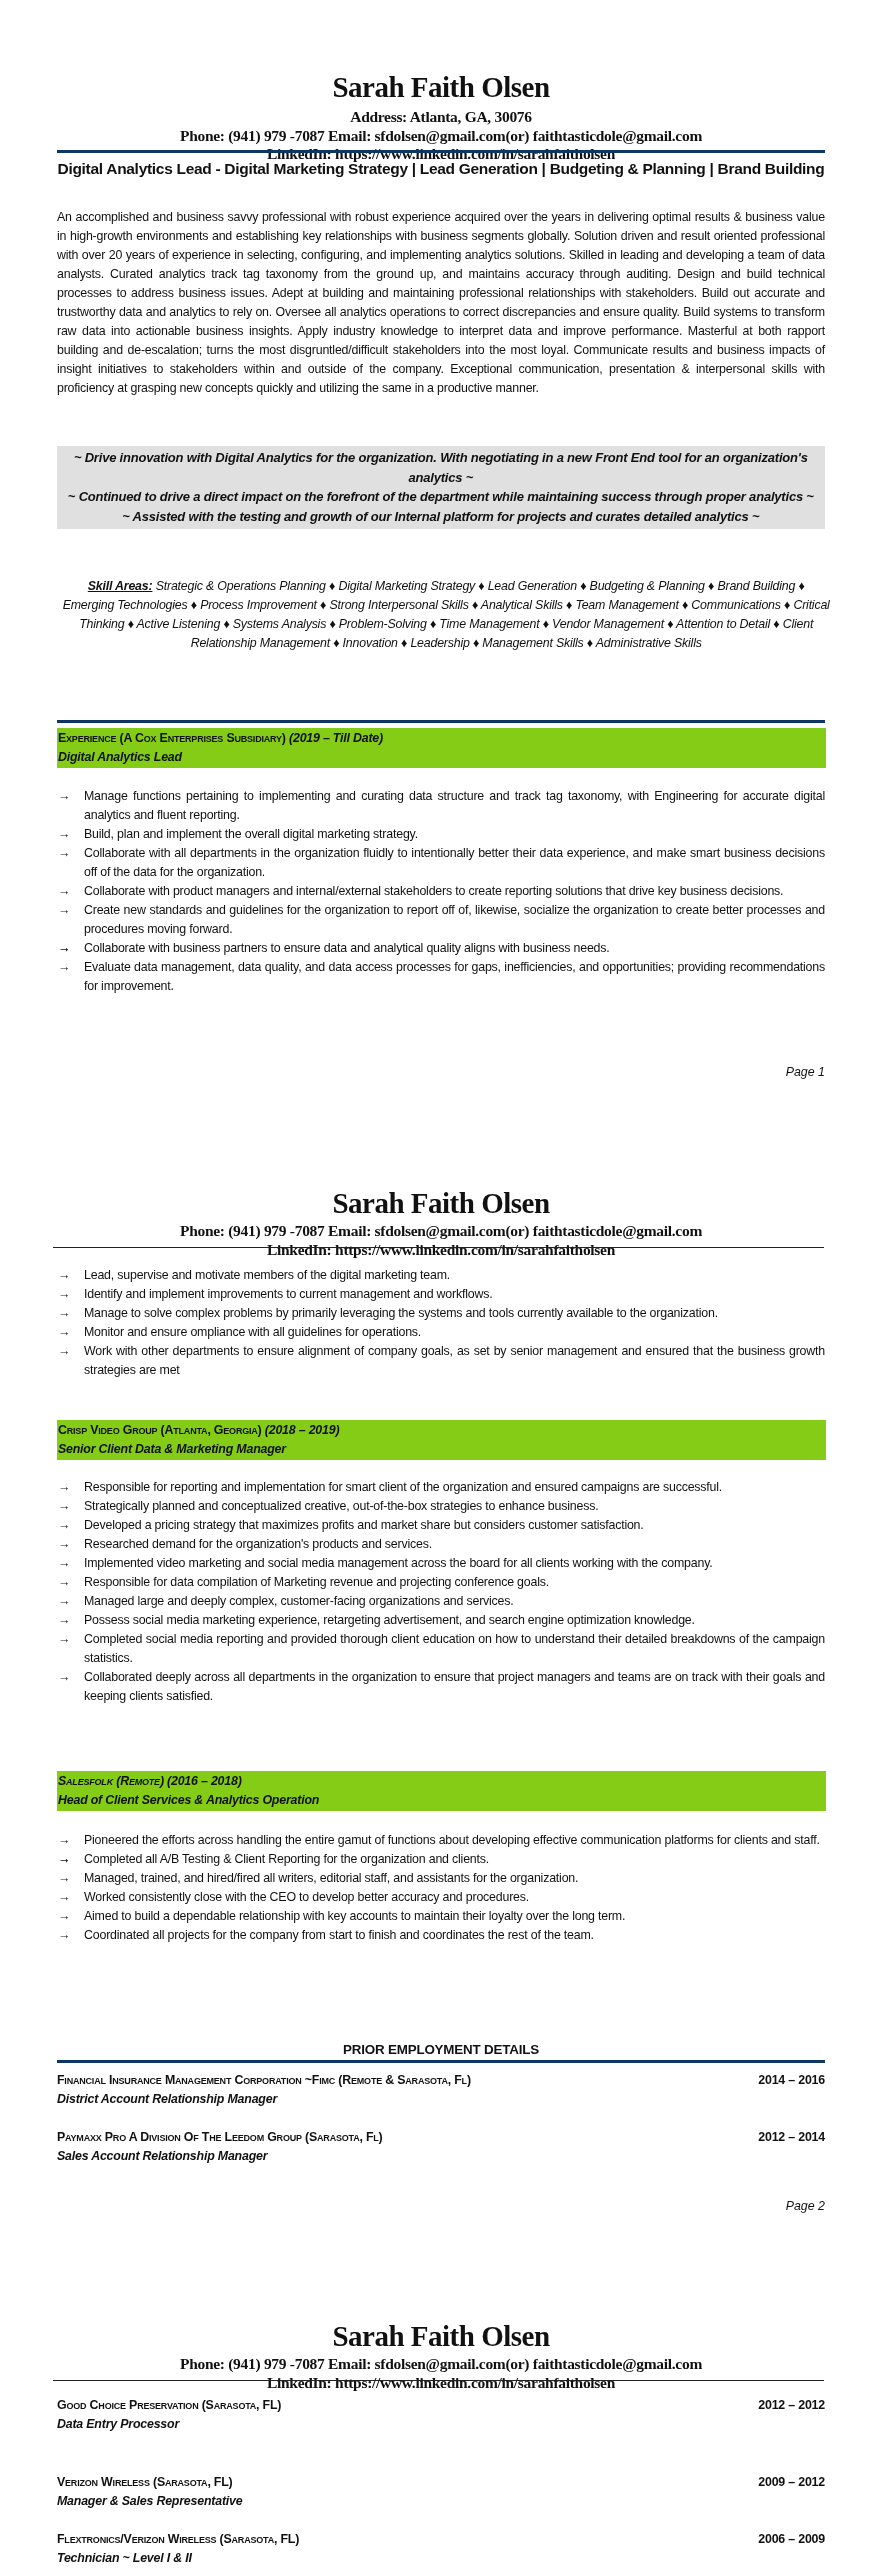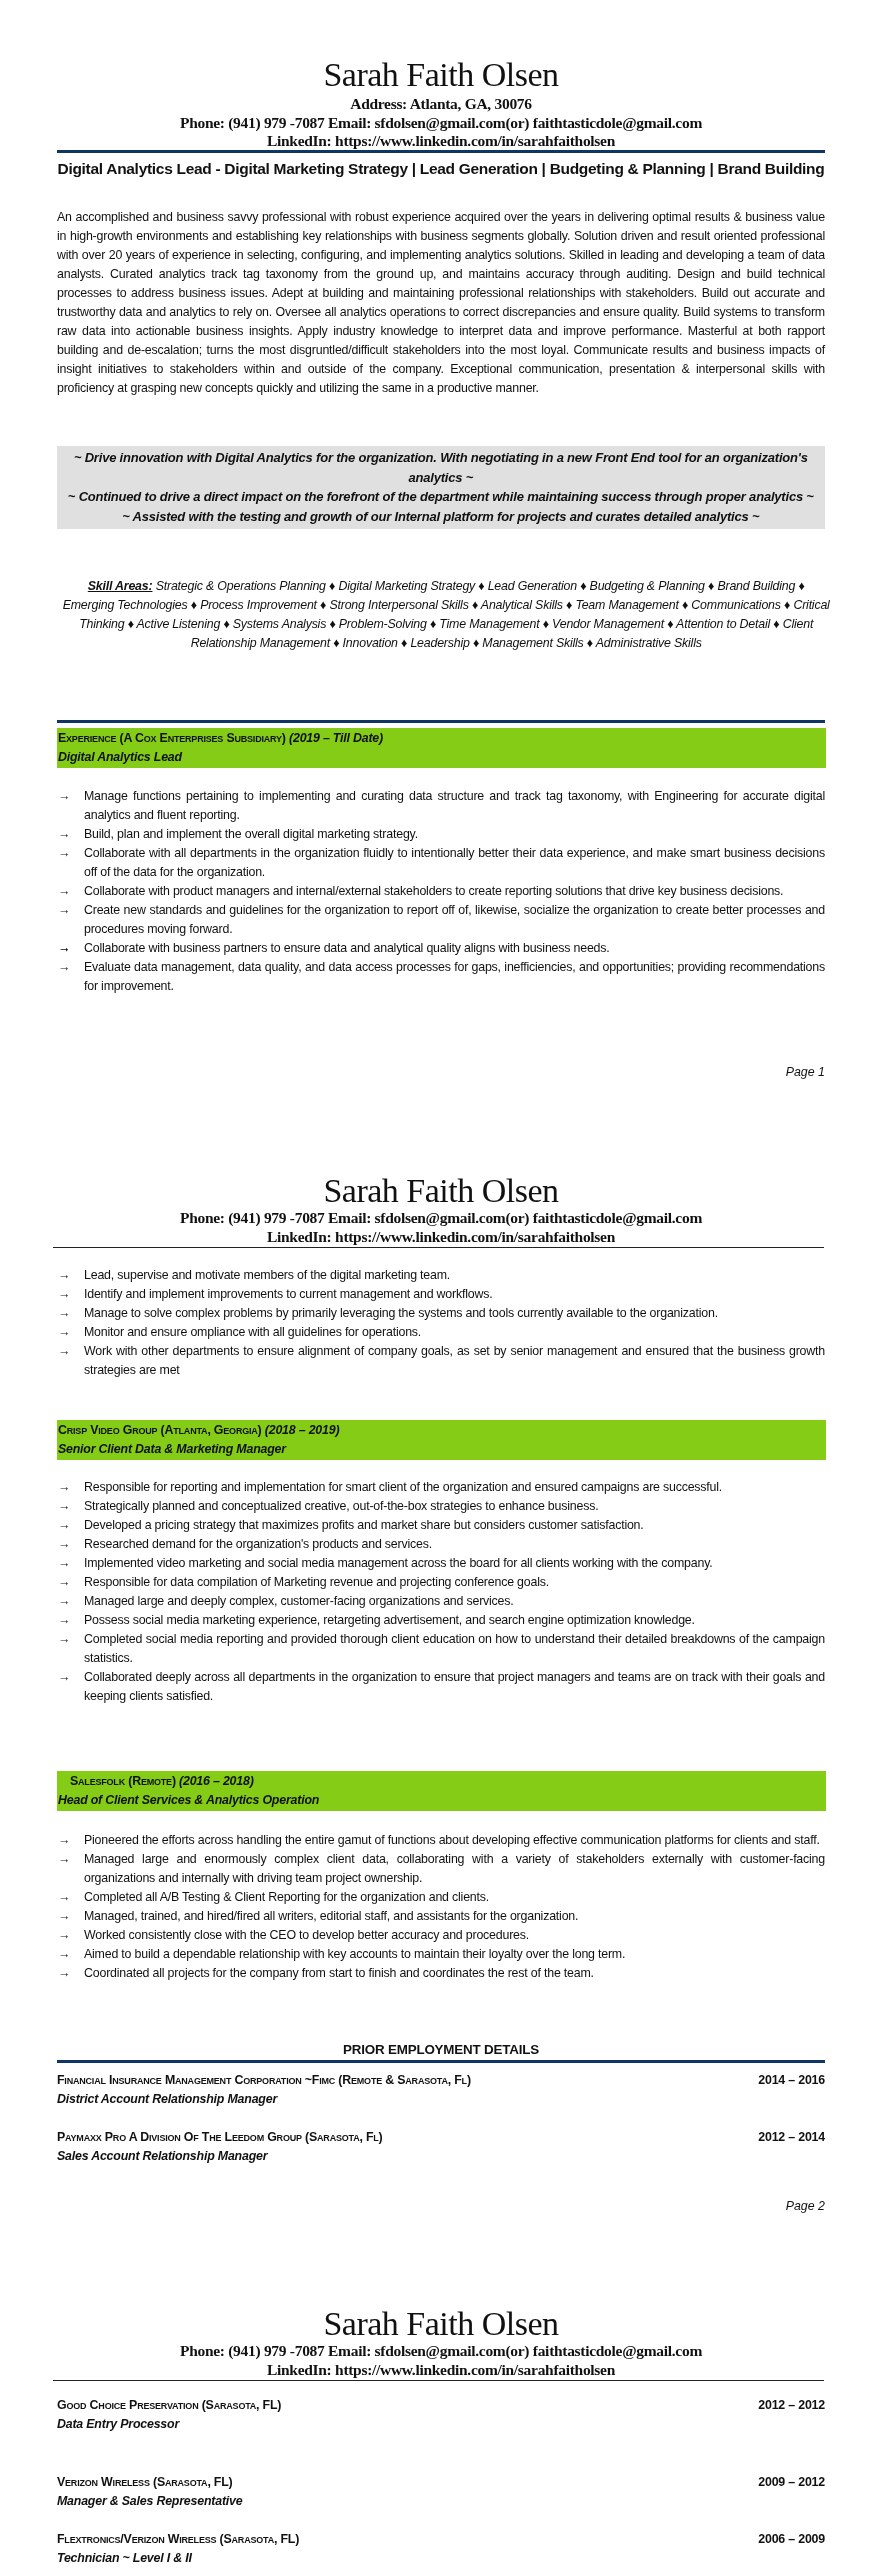--- a/index.html
+++ b/index.html
@@ -1,19 +1,19 @@
 <!DOCTYPE html>
 <html style="font-size:8.2px"><head>
 <meta charset="utf-8">
 <style>
   html, body { margin: 0; padding: 0; background: #ffffff; }
   body { width: 876px; height: 3400px; position: relative; overflow: hidden; color: #111; }
   .page { position: absolute; left: 0; width: 876px; }
   .content { position: absolute; left: 57px; width: 768px; }
-  .name { font-family: "Liberation Serif", serif; font-weight: normal; font-size: 34px; text-align: center; line-height: 33px; letter-spacing: -0.5px; }
+  .name { font-family: "Liberation Serif", serif; font-weight: bold; font-size: 29px; text-align: center; line-height: 33px; letter-spacing: -0.5px; margin-top: 13px; }
   .contact { font-family: "Liberation Serif", serif; font-weight: bold; font-size: 15.5px; text-align: center; line-height: 18.5px; letter-spacing: -0.3px; }
   .rule-blue { height: 3.1px; background: #0f3563; }
   .rule-black { height: 1px; background: #222; }
   .headline { font-family: "Liberation Sans", sans-serif; font-weight: bold; font-size: 15.5px; text-align: center; line-height: 24px; letter-spacing: -0.3px; }
   .summary { font-family: "Liberation Sans", sans-serif; font-size: 12.4px; line-height: 19px; text-align: justify; letter-spacing: -0.2px; }
   .highlights { background: #e0e0e0; padding: 2.1px 10.3px; font-family: "Liberation Sans", sans-serif; font-style: italic; font-weight: bold; font-size: 13px; line-height: 19.6px; text-align: center; letter-spacing: -0.2px; }
   .skills { font-family: "Liberation Sans", sans-serif; font-style: italic; font-size: 12.4px; line-height: 19px; text-align: center; letter-spacing: -0.2px; padding: 0 5.2px; }
   .skills .lbl { font-weight: bold; text-decoration: underline; text-decoration-thickness: 1px; }
   .section-title { font-family: "Liberation Sans", sans-serif; font-weight: bold; font-size: 13.4px; text-align: center; line-height: 18.5px; letter-spacing: -0.2px; }
   .jobhead { background: #84cc16; padding: 1px 1px; font-family: "Liberation Sans", sans-serif; font-size: 12.4px; line-height: 19px; letter-spacing: -0.2px; }
@@ -94,26 +94,26 @@
     <li><span class="arr">→</span><span>Developed a pricing strategy that maximizes profits and market share but considers customer satisfaction.</span></li>
     <li><span class="arr">→</span><span>Researched demand for the organization's products and services.</span></li>
     <li><span class="arr">→</span><span>Implemented video marketing and social media management across the board for all clients working with the company.</span></li>
     <li><span class="arr">→</span><span>Responsible for data compilation of Marketing revenue and projecting conference goals.</span></li>
     <li><span class="arr">→</span><span>Managed large and deeply complex, customer-facing organizations and services.</span></li>
     <li><span class="arr">→</span><span>Possess social media marketing experience, retargeting advertisement, and search engine optimization knowledge.</span></li>
     <li><span class="arr">→</span><span>Completed social media reporting and provided thorough client education on how to understand their detailed breakdowns of the campaign statistics.</span></li>
     <li><span class="arr">→</span><span>Collaborated deeply across all departments in the organization to ensure that project managers and teams are on track with their goals and keeping clients satisfied.</span></li>
   </ul>
   <div class="content jobhead" style="top:1771px; width:767px;">
-    <span class="co" style="margin-left:12px;">Salesfolk (Remote)</span><span class="dt"> (2016 – 2018)</span>
+    <span class="co" style="font-style:italic;">Salesfolk (Remote)</span><span class="dt"> (2016 – 2018)</span>
     <span class="role">Head of Client Services &amp; Analytics Operation</span>
   </div>
   <ul class="content arrows" style="top:1831px;">
     <li><span class="arr">→</span><span>Pioneered the efforts across handling the entire gamut of functions about developing effective communication platforms for clients and staff.</span></li>
-    <li><span class="arr">→</span><span>Managed large and enormously complex client data, collaborating with a variety of stakeholders externally with customer-facing organizations and internally with driving team project ownership.</span></li>
+    <li><span class="arr">→</span></li>
     <li><span class="arr">→</span><span>Completed all A/B Testing &amp; Client Reporting for the organization and clients.</span></li>
     <li><span class="arr">→</span><span>Managed, trained, and hired/fired all writers, editorial staff, and assistants for the organization.</span></li>
     <li><span class="arr">→</span><span>Worked consistently close with the CEO to develop better accuracy and procedures.</span></li>
     <li><span class="arr">→</span><span>Aimed to build a dependable relationship with key accounts to maintain their loyalty over the long term.</span></li>
     <li><span class="arr">→</span><span>Coordinated all projects for the company from start to finish and coordinates the rest of the team.</span></li>
   </ul>
   <div class="content section-title" style="top:2041px;">PRIOR EMPLOYMENT DETAILS</div>
   <div class="content rule-blue" style="top:2060px;"></div>
   <div class="content prior" style="top:2071px;">
     <div class="row">

